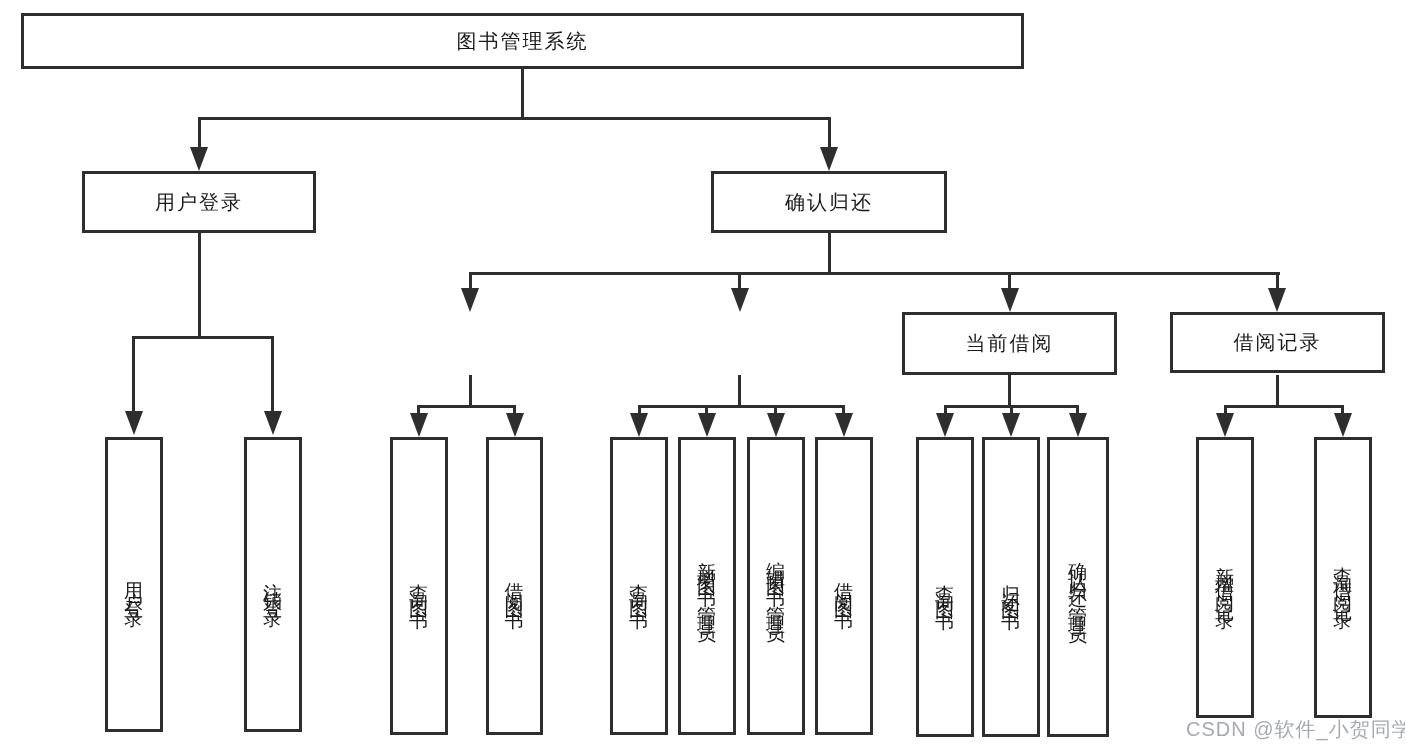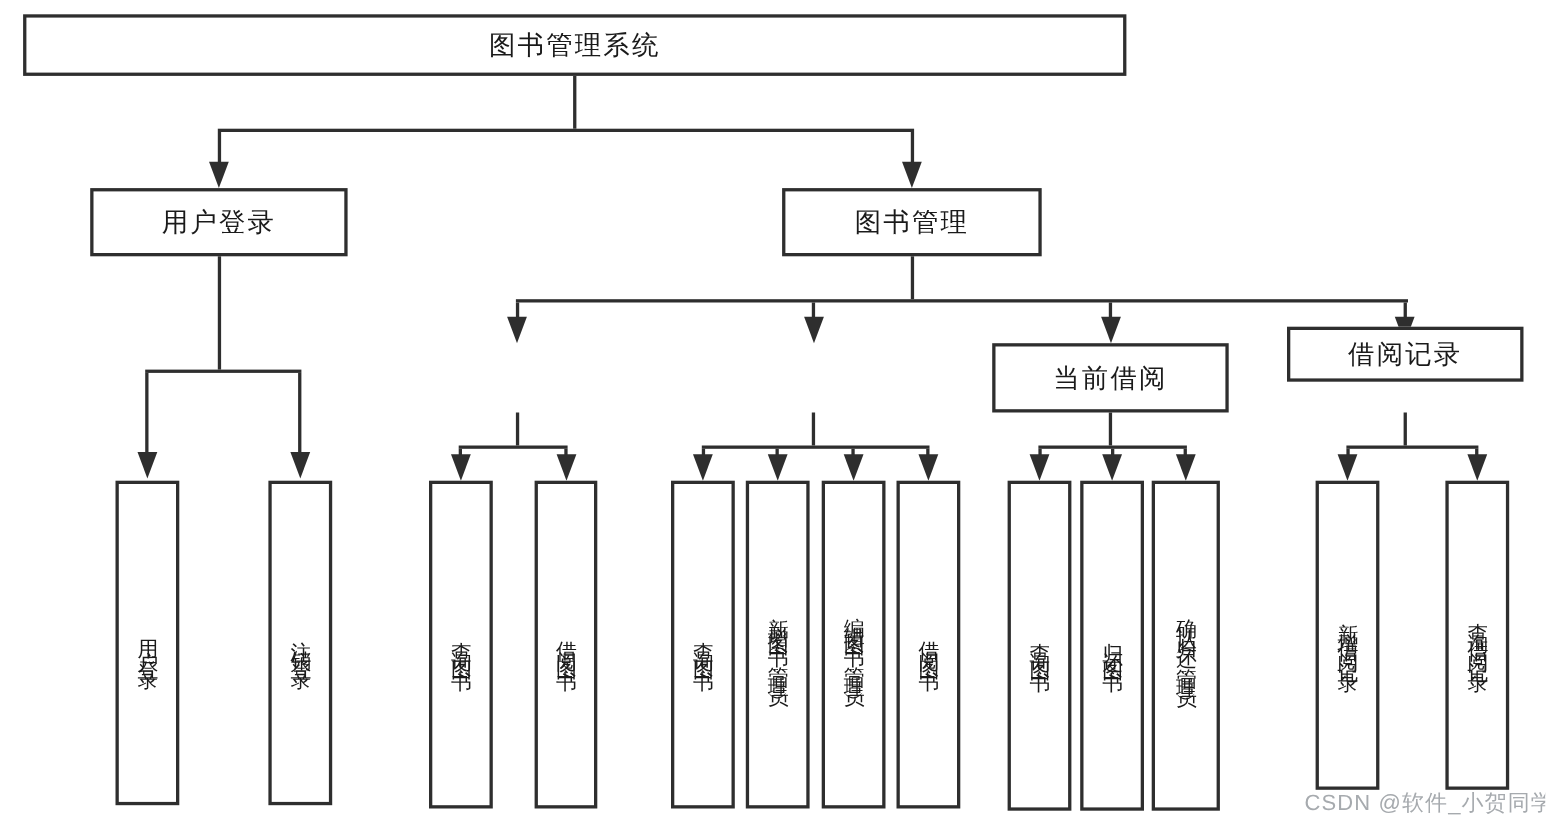--- a/index.html
+++ b/index.html
@@ -15,21 +15,21 @@
   .box {
     position: absolute;
     box-sizing: border-box;
     border: 3px solid #2e2e2e;
     background: #ffffff;
     display: flex;
     align-items: center;
     justify-content: center;
     color: #1a1a1a;
   }
-  .h-box { font-size: 24px; letter-spacing: 2px; white-space: nowrap; }
+  .h-box { font-size: 20px; letter-spacing: 2px; white-space: nowrap; }
   .v-box {
     writing-mode: vertical-rl;
     text-orientation: mixed;
     font-size: 19px;
     letter-spacing: 9px;
     line-height: 1;
   }
   .line { position: absolute; background: #2e2e2e; }
   .arrow {
     position: absolute;
@@ -55,42 +55,42 @@
   <div class="box h-box" style="left:21px; top:13px; width:1003px; height:56px;">图书管理系统</div>
 
   <div class="line" style="left:521px; top:69px; width:3px; height:48px;"></div>
   <div class="line" style="left:198px; top:117px; width:633px; height:3px;"></div>
   <div class="line" style="left:198px; top:120px; width:3px; height:30px;"></div>
   <div class="arrow" style="left:190px; top:147px;"></div>
   <div class="line" style="left:828px; top:120px; width:3px; height:30px;"></div>
   <div class="arrow" style="left:820px; top:147px;"></div>
 
   <div class="box h-box" style="left:82px; top:171px; width:234px; height:62px;">用户登录</div>
-  <div class="box h-box" style="left:711px; top:171px; width:236px; height:62px;">图书管理</div>
+  <div class="box h-box" style="left:711px; top:171px; width:236px; height:62px;">确认归还</div>
 
   <div class="line" style="left:198px; top:233px; width:3px; height:103px;"></div>
   <div class="line" style="left:132px; top:336px; width:142px; height:3px;"></div>
   <div class="line" style="left:132px; top:339px; width:3px; height:74px;"></div>
   <div class="arrow" style="left:125px; top:411px;"></div>
   <div class="line" style="left:271px; top:339px; width:3px; height:74px;"></div>
   <div class="arrow" style="left:264px; top:411px;"></div>
 
   <div class="line" style="left:828px; top:233px; width:3px; height:39px;"></div>
   <div class="line" style="left:469px; top:272px; width:811px; height:3px;"></div>
   <div class="line" style="left:469px; top:275px; width:3px; height:16px;"></div>
   <div class="arrow" style="left:461px; top:288px;"></div>
   <div class="line" style="left:738px; top:275px; width:3px; height:16px;"></div>
   <div class="arrow" style="left:731px; top:288px;"></div>
   <div class="line" style="left:1008px; top:275px; width:3px; height:16px;"></div>
   <div class="arrow" style="left:1001px; top:288px;"></div>
   <div class="line" style="left:1276px; top:275px; width:3px; height:16px;"></div>
   <div class="arrow" style="left:1268px; top:288px;"></div>
 
   <div class="box h-box" style="left:902px; top:312px; width:215px; height:63px;">当前借阅</div>
-  <div class="box h-box" style="left:1170px; top:297px; width:215px; height:50px;">借阅记录</div>
+  <div class="box h-box" style="left:1170px; top:312px; width:215px; height:61px;">借阅记录</div>
 
   <div class="line" style="left:469px; top:375px; width:3px; height:30px;"></div>
   <div class="line" style="left:417px; top:405px; width:99px; height:3px;"></div>
   <div class="line" style="left:417px; top:408px; width:3px; height:7px;"></div>
   <div class="arrow" style="left:410px; top:413px;"></div>
   <div class="line" style="left:513px; top:408px; width:3px; height:7px;"></div>
   <div class="arrow" style="left:506px; top:413px;"></div>
 
   <div class="line" style="left:738px; top:375px; width:3px; height:30px;"></div>
   <div class="line" style="left:638px; top:405px; width:207px; height:3px;"></div>

